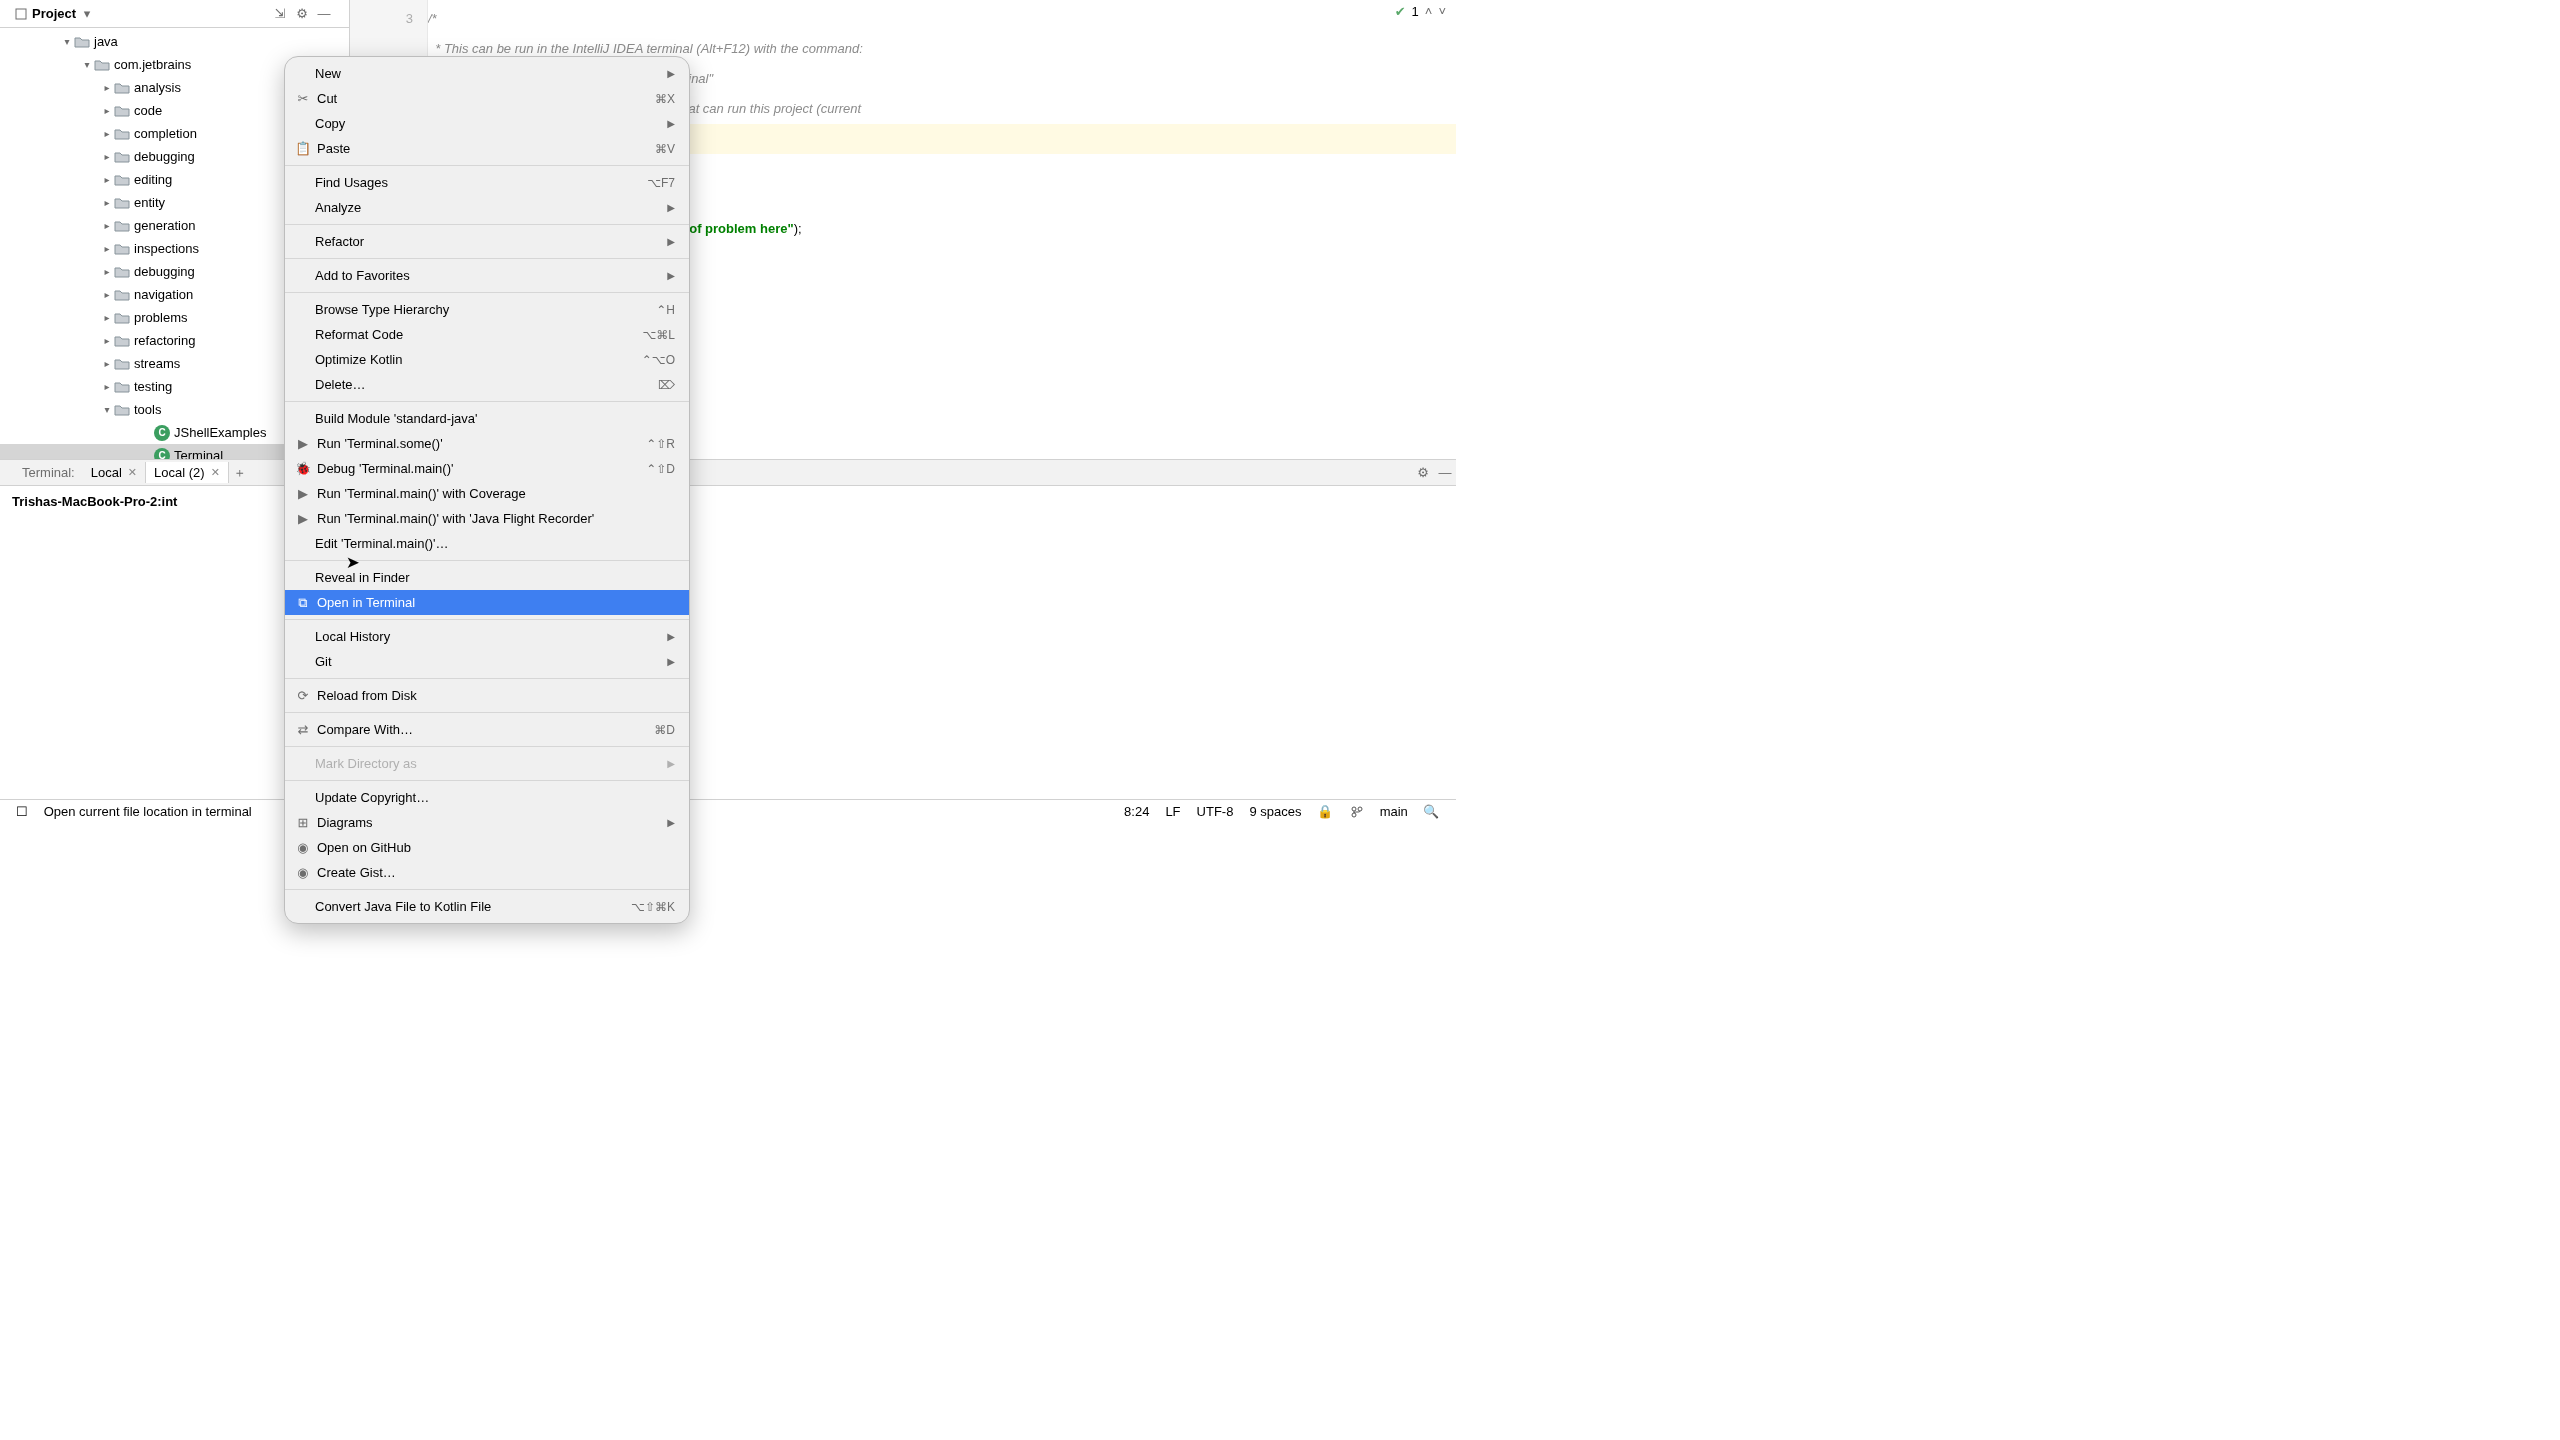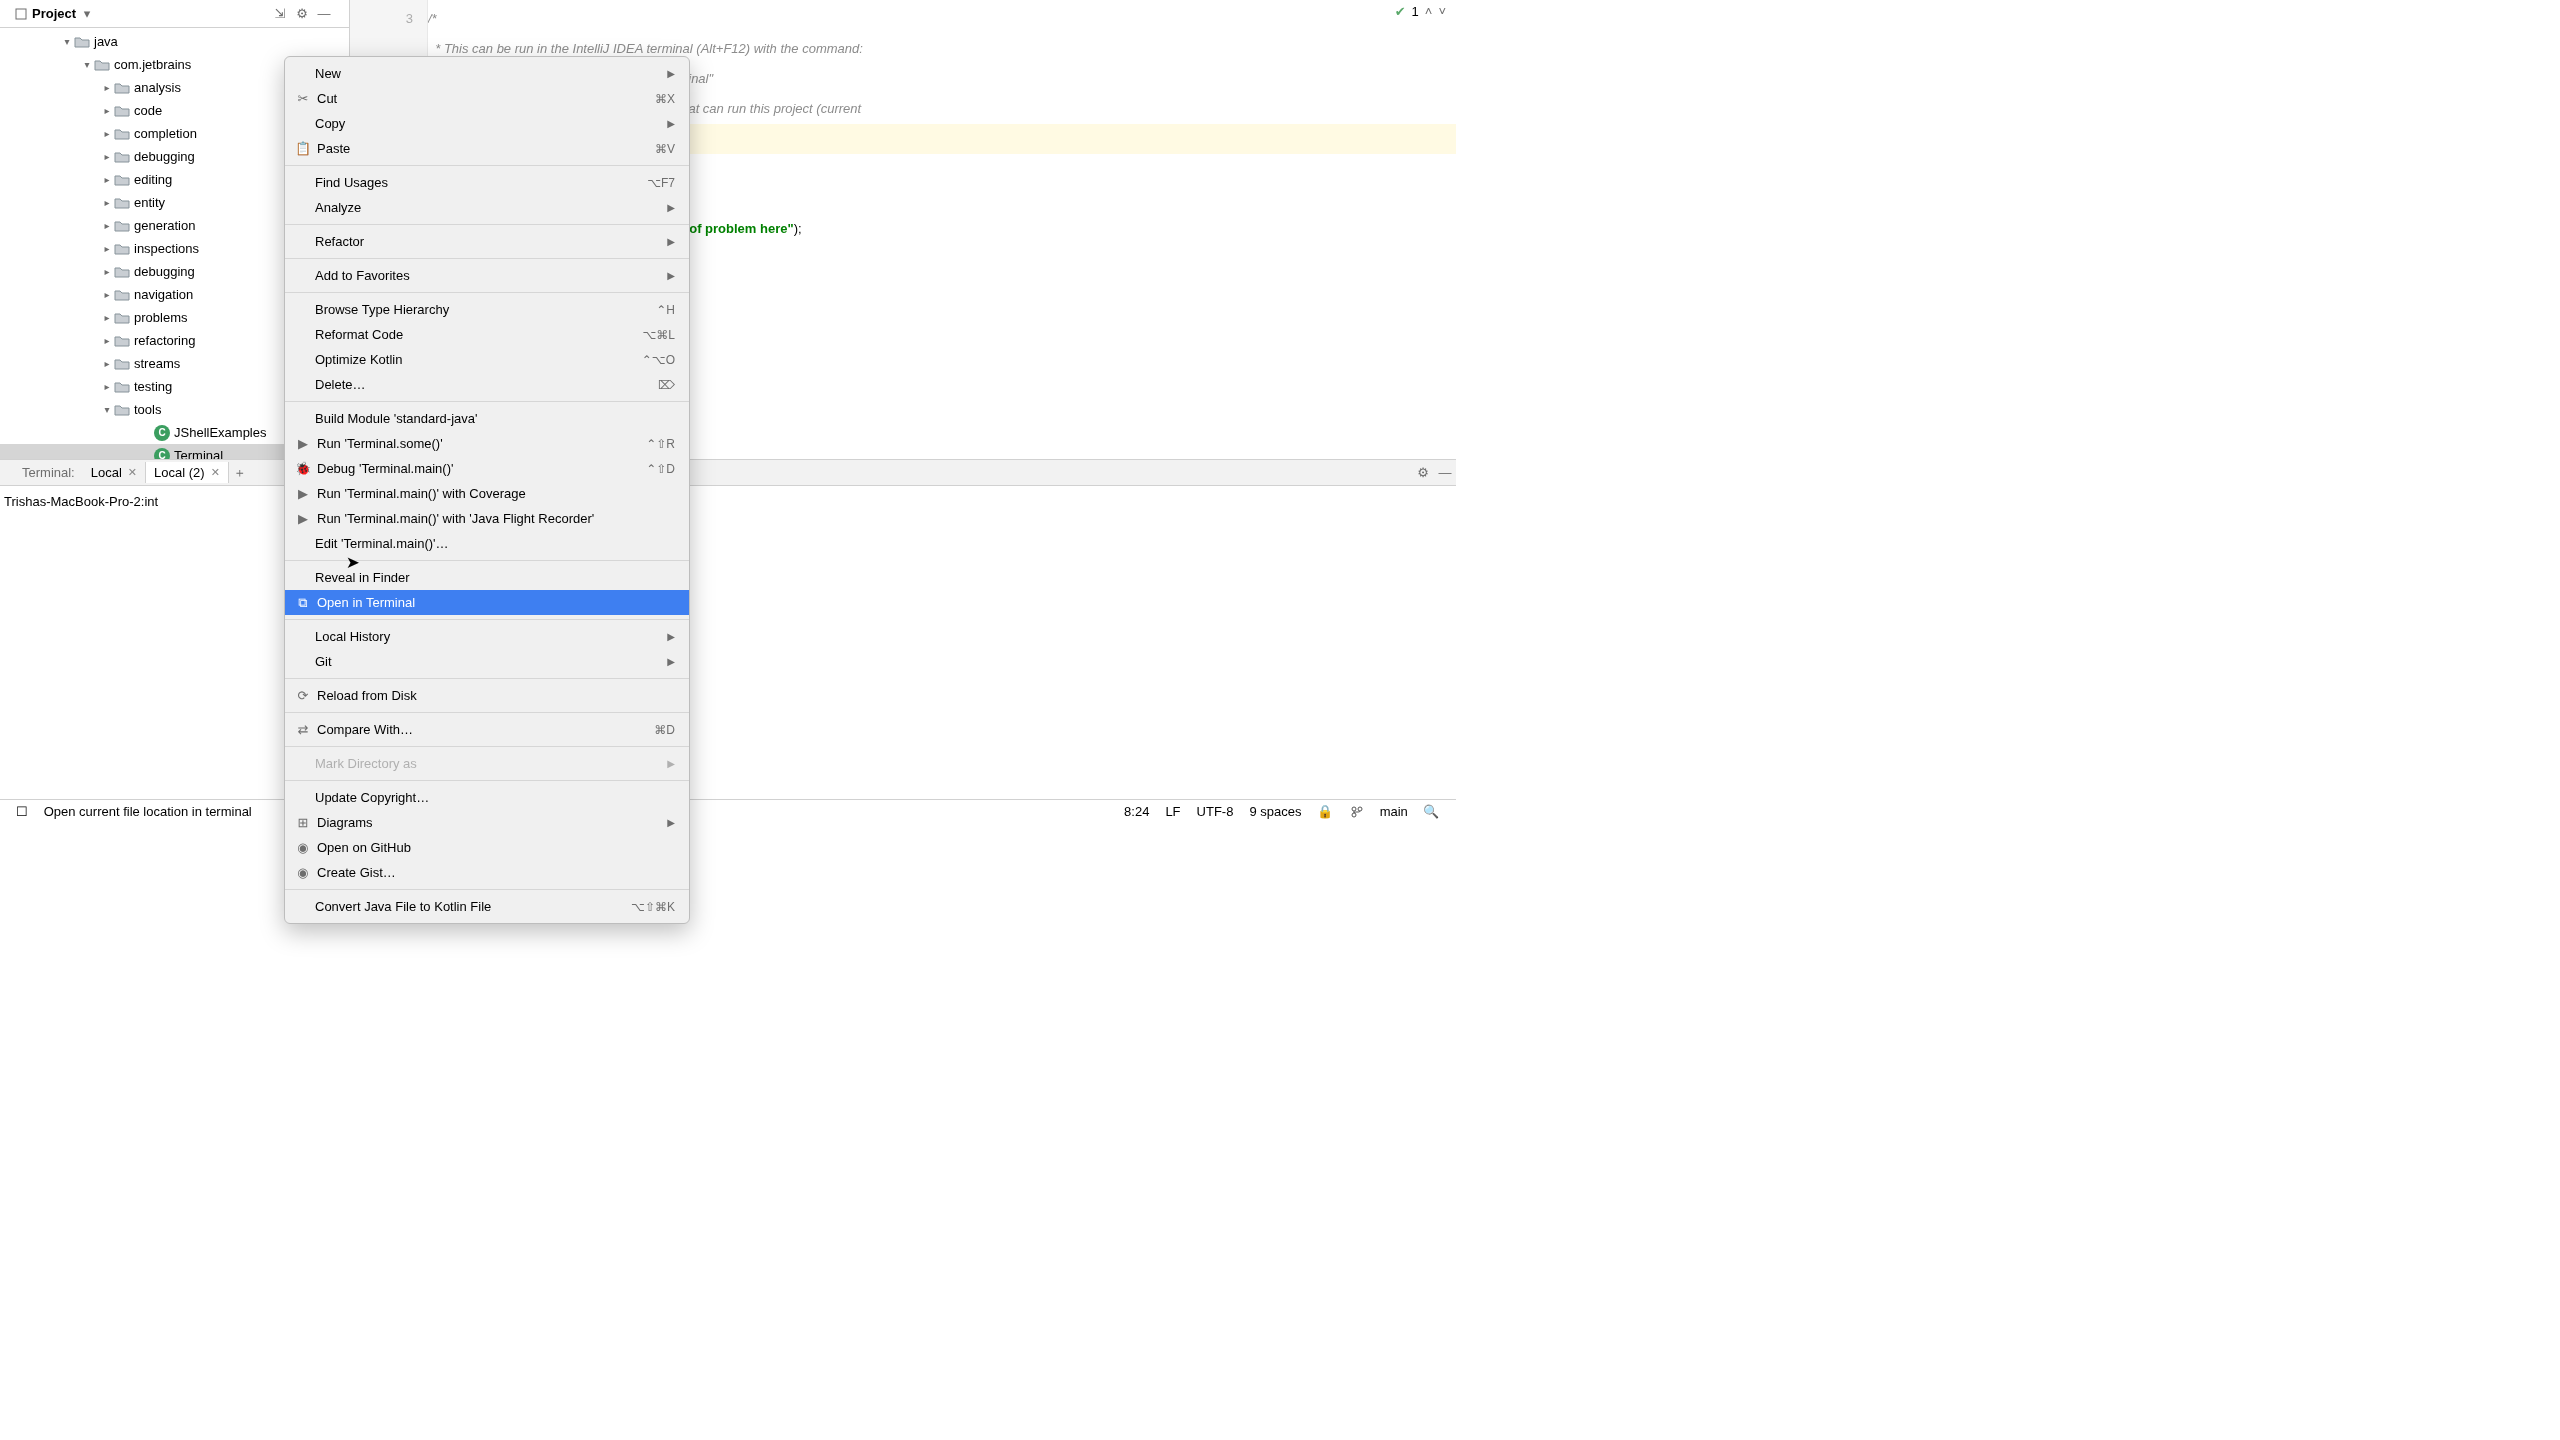--- a/index.html
+++ b/index.html
@@ -24,26 +24,26 @@
 .code .str { color: #008000; font-weight: bold; font-style: normal; }
 .code .link { color: #4a86e8; text-decoration: underline; font-weight: bold; font-style: normal; }
 .code .hl-line { background: #fffae3; display: inline-block; width: 100%; }
 .editor-status { position: absolute; top: 4px; right: 10px; display: flex; align-items: center; gap: 6px; }
 .check { color: #59a869; }
 .terminal-panel { border-top: 1px solid #d1d1d1; height: 340px; display: flex; flex-direction: column; background: #fff; }
 .terminal-tabs { display: flex; align-items: center; height: 26px; border-bottom: 1px solid #d1d1d1; background: #f2f2f2; padding-left: 22px; }
 .terminal-tab { padding: 3px 8px; border-right: 1px solid #d1d1d1; display: flex; align-items: center; gap: 6px; }
 .terminal-tab.active { background: #fff; }
 .terminal-tabs .label { color: #6e6e6e; margin-right: 8px; }
-.terminal-body { flex: 1; font-family: "Menlo", monospace; font-size: 15px; padding: 6px 4px; font-weight: normal; }
+.terminal-body { flex: 1; font-family: "Menlo", monospace; font-size: 15px; padding: 6px 12px; font-weight: bold; }
 .statusbar { height: 24px; border-top: 1px solid #d1d1d1; display: flex; align-items: center; padding: 0 8px; background: #fff; font-size: 12px; }
 .statusbar .spacer { flex: 1; }
 .statusbar span { margin: 0 8px; }
 .statusbar .lock { color: #9a7f3e; }
-.context-menu { position: absolute; left: 284px; top: 56px; width: 406px; background: #f0f0f0; border: 1px solid #bdbdbd; border-radius: 6px; box-shadow: 0 8px 24px rgba(0,0,0,.25); padding: 4px 0; z-index: 100; }
+.context-menu { position: absolute; left: 284px; top: 56px; width: 406px; background: #f0f0f0; border: 1px solid #bdbdbd; border-radius: 14px; box-shadow: 0 8px 24px rgba(0,0,0,.25); padding: 4px 0; z-index: 100; }
 .menu-item { display: flex; align-items: center; height: 25px; padding: 0 14px 0 30px; position: relative; cursor: default; }
 .menu-item.has-icon { padding-left: 8px; }
 .menu-item .mi-icon { width: 20px; display: inline-flex; justify-content: center; color: #6e6e6e; margin-right: 4px; }
 .menu-item .mi-label { flex: 1; }
 .menu-item .mi-shortcut { color: #6e6e6e; font-size: 12px; }
 .menu-item .mi-sub { color: #6e6e6e; font-size: 10px; }
 .menu-item.highlighted { background: #3e7ff1; color: #fff; }
 .menu-item.highlighted .mi-shortcut, .menu-item.highlighted .mi-sub, .menu-item.highlighted .mi-icon { color: #fff; }
 .menu-item.disabled { color: #b0b0b0; }
 .menu-item.disabled .mi-sub { color: #b0b0b0; }

